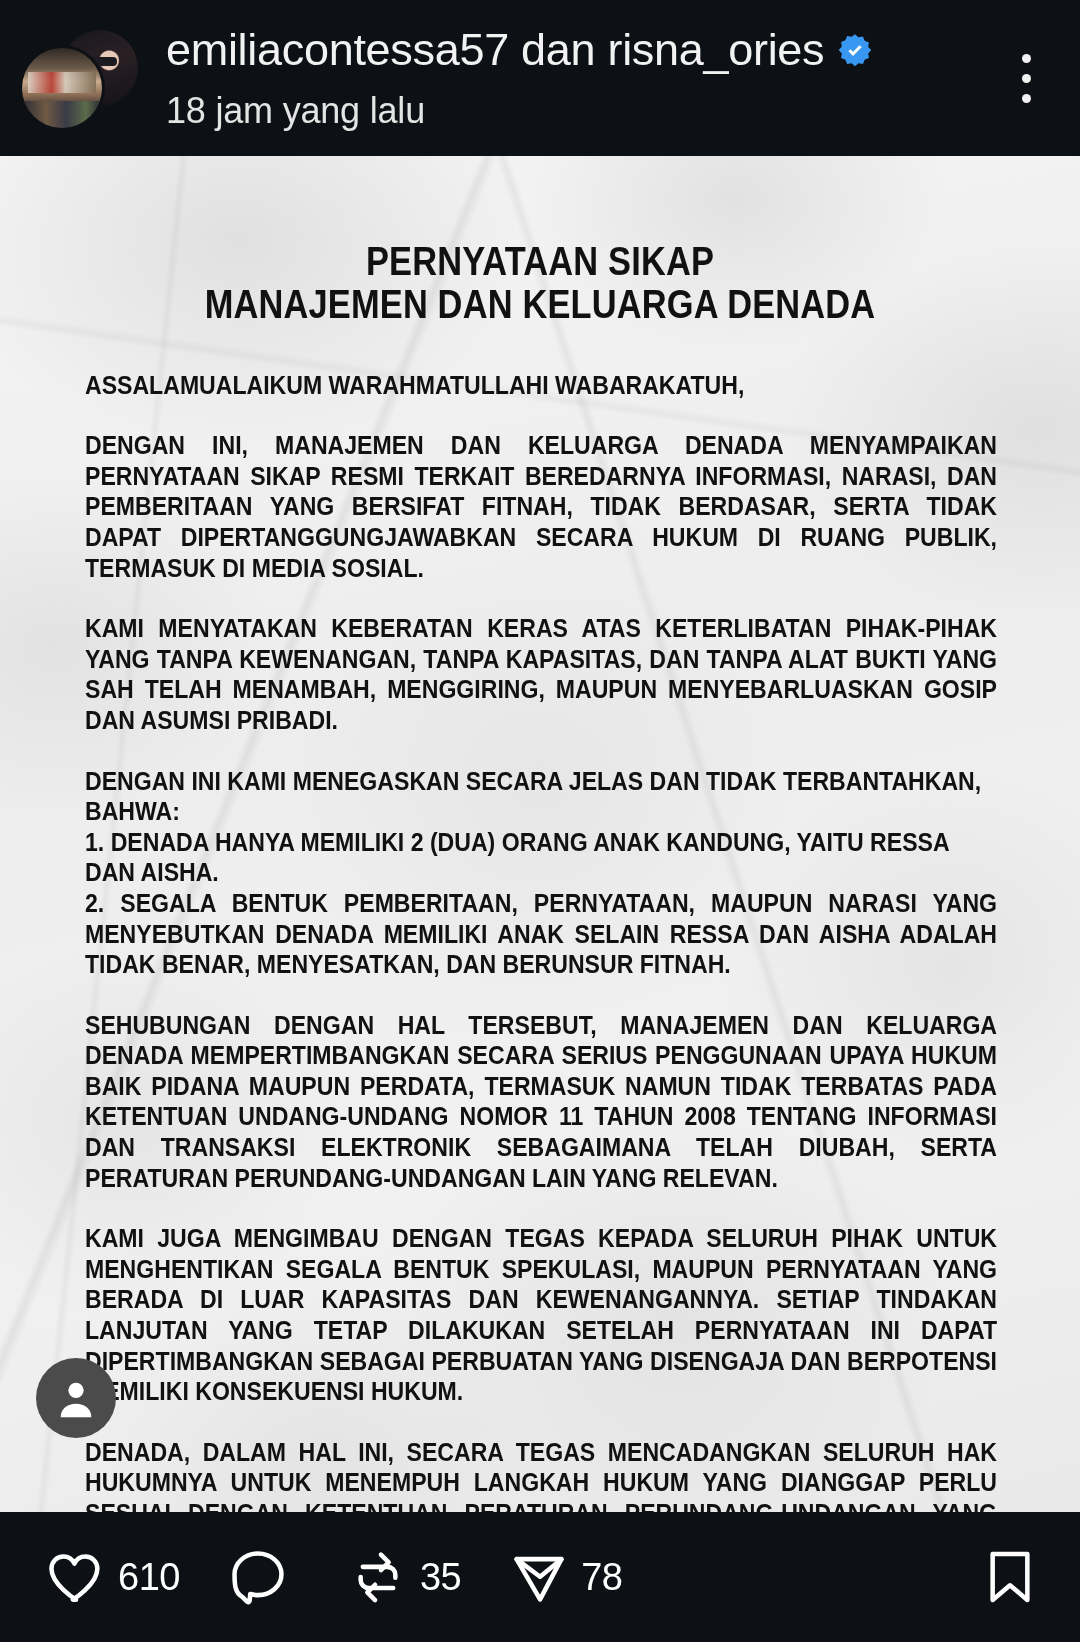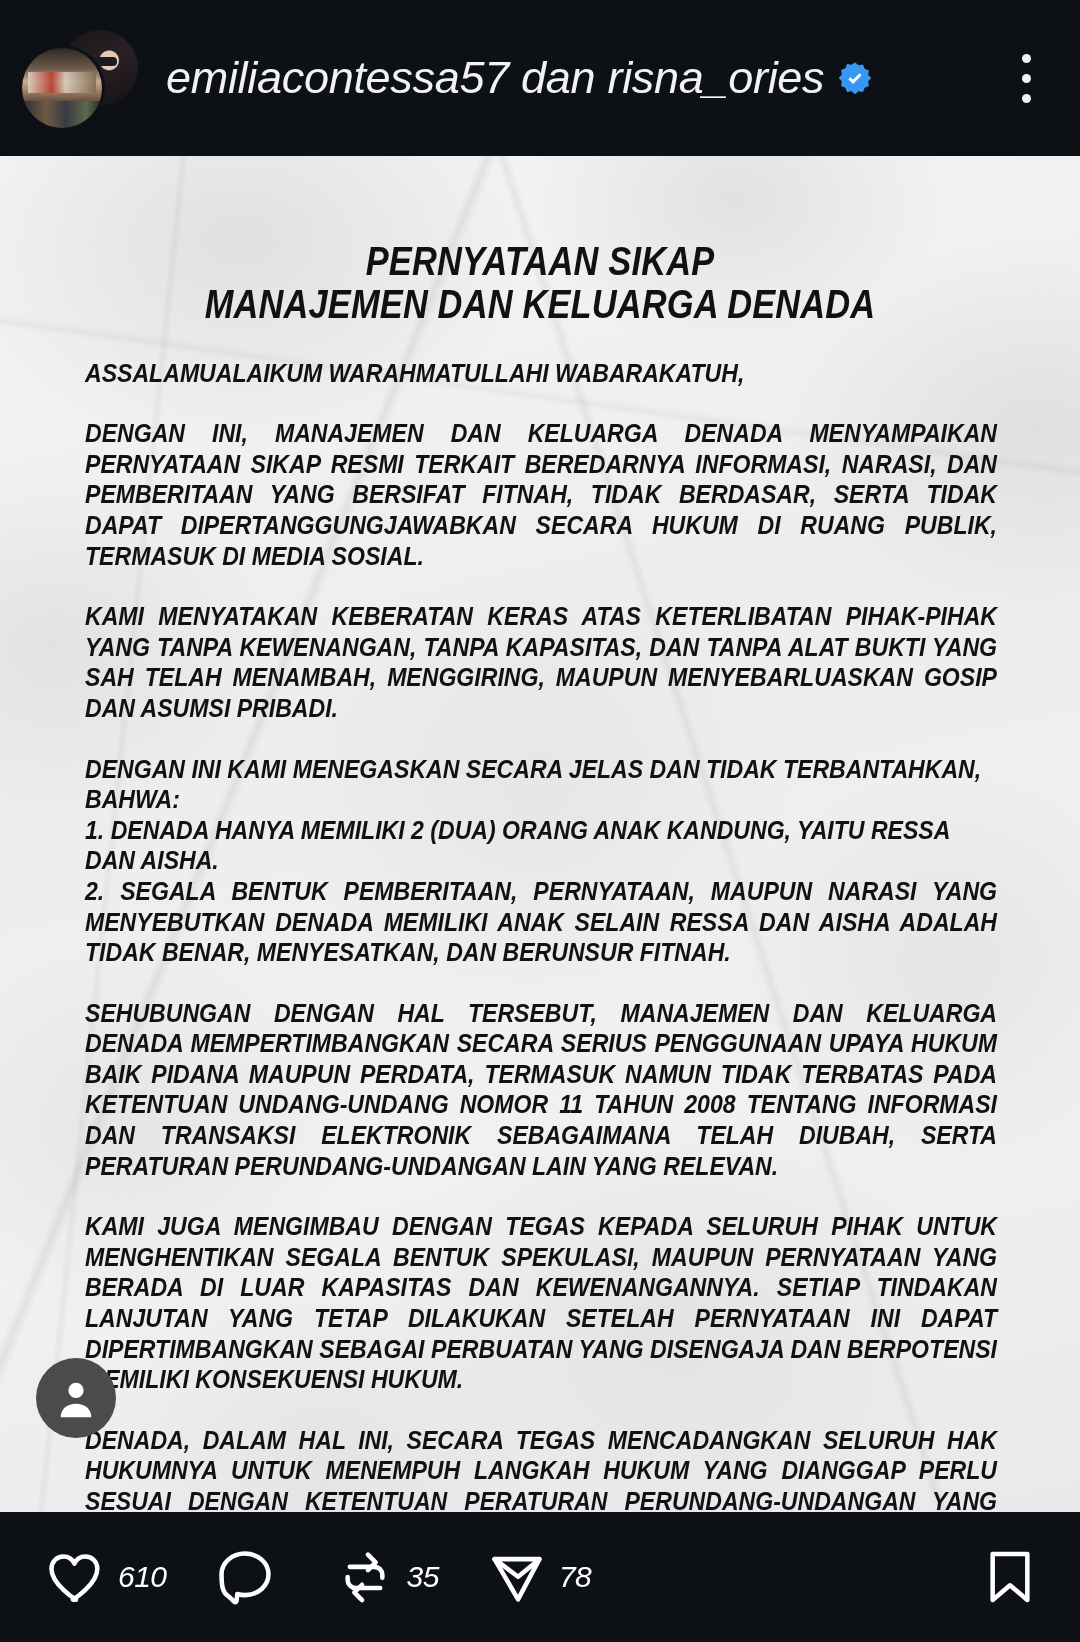--- a/index.html
+++ b/index.html
@@ -10,21 +10,20 @@
     background: #0d1014;
     font-family: "Liberation Sans", sans-serif;
     overflow: hidden;
   }
 
   .post {
     position: relative;
     width: 1080px;
     height: 1642px;
     background: #7f1d1d;
-    font-style: italic;
   }
 
   
   .post-header {
     position: absolute;
     top: 0; left: 0;
     width: 1080px;
     height: 156px;
     background: #0d1014;
     display: flex;
@@ -176,21 +175,21 @@
     font-weight: 700;
     line-height: 1.07;
     letter-spacing: .2px;
     transform: scaleX(.86);
     transform-origin: center top;
   }
   .doc-title .t-line { display: block; white-space: nowrap; }
 
   .doc-body {
     position: relative;
-    margin-top: 32px;
+    margin-top: 44px;
     margin-left: -47px;
     margin-right: -47px;
     width: 912px;
   }
 
   .para {
     color: #111;
     font-size: 25.5px;
     font-weight: 700;
     line-height: 1.2;
@@ -238,21 +237,21 @@
   .action {
     display: flex;
     align-items: center;
     gap: 10px;
     margin-right: 46px;
   }
   .action:last-child { margin-right: 12px; }
   .action svg { display: block; }
   .action-count {
     color: #fff;
-    font-size: 30px;
+    font-size: 38px;
     font-weight: 400;
     letter-spacing: -.5px;
   }
   .bookmark-btn { flex: 0 0 auto; display: flex; align-items: center; }
   .bookmark-btn svg { display: block; }
 </style>
 </head>
 <body>
 
 <div class="post">
@@ -265,20 +264,21 @@
     </div>
 
     <div class="header-text">
       <div class="header-line1">
         <span class="username">emiliacontessa57 dan risna_ories</span>
         <svg class="verified-badge" viewBox="0 0 24 24">
           <path fill="#3897f0" d="M12 .8l2.4 2.2 3.2-.5 1.2 3 3 1.2-.5 3.2L23.5 12l-2.2 2.4.5 3.2-3 1.2-1.2 3-3.2-.5L12 23.5l-2.4-2.2-3.2.5-1.2-3-3-1.2.5-3.2L.5 12l2.2-2.4-.5-3.2 3-1.2 1.2-3 3.2.5z"></path>
           <path fill="#ffffff" d="M10.6 16.2l-3.3-3.3 1.5-1.5 1.8 1.8 4.6-4.6 1.5 1.5z"></path>
         </svg>
       </div>
+      <div class="timestamp">18 jam yang lalu</div>
     </div>
 
     <div class="more-menu">
       <span></span>
       <span></span>
       <span></span>
     </div>
   </div>
 
   <div class="paper">

